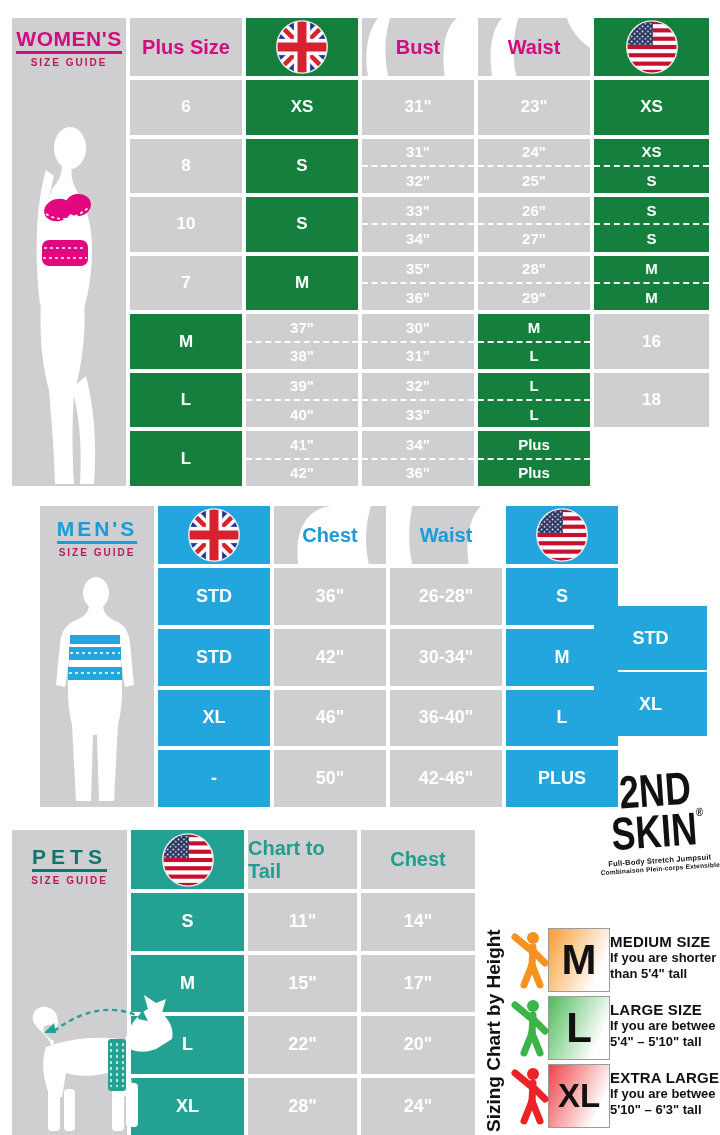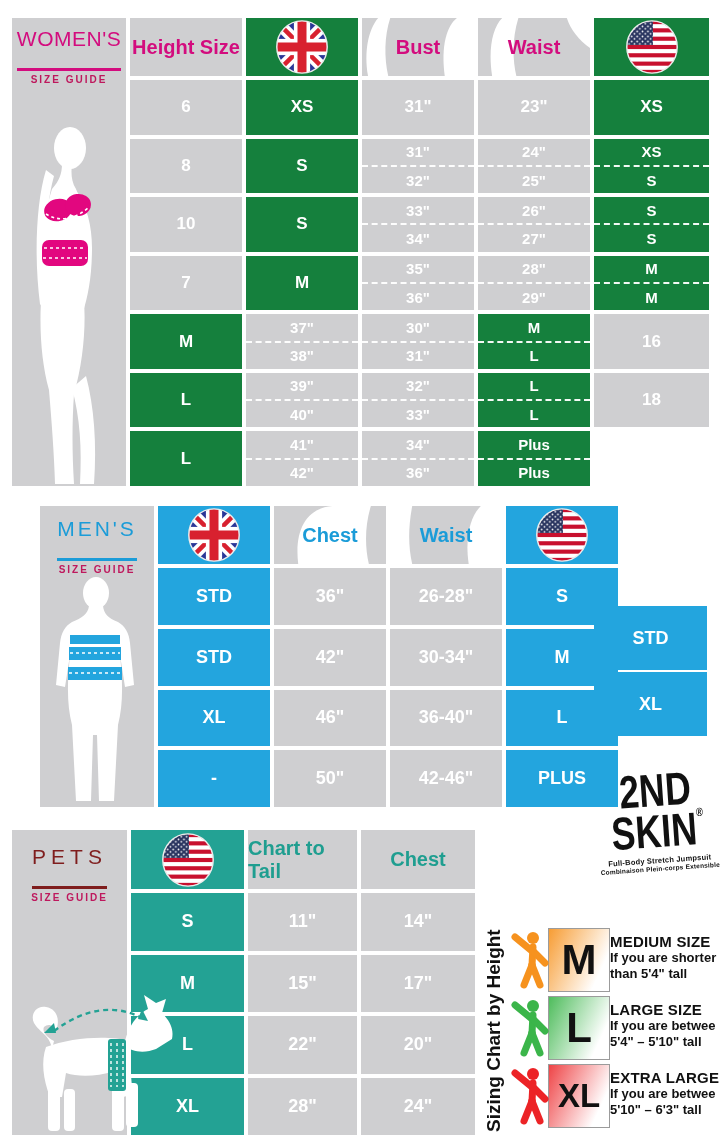--- a/index.html
+++ b/index.html
@@ -16,26 +16,26 @@
     grid-template-rows:58px repeat(7,1fr);}
   .sg.men{left:12px;top:506px;width:578px;height:301px;
     grid-template-columns:114px 112px 112px 112px 1fr;
     grid-template-rows:58px repeat(4,1fr);margin-left:28px;}
   .sg.pets{left:12px;top:830px;width:463px;height:305px;
     grid-template-columns:115px 113px 109px 1fr;
     grid-template-rows:59px repeat(4,1fr);}
 
   .panel{grid-column:1;grid-row:1/-1;background:#CFCFD1;position:relative;
     text-align:center;overflow:visible;z-index:2;}
-  .panel .ttl{display:inline-block;font-weight:normal;font-size:21px;line-height:1.05;
-    border-bottom:3px solid;padding-bottom:18px;margin-top:10px;}
+  .panel .ttl{display:inline-block;font-weight:bold;font-size:21px;line-height:1.05;
+    border-bottom:3px solid;padding-bottom:1px;margin-top:10px;}
   .panel .sub{color:#be185d;font-size:10px;font-weight:bold;letter-spacing:2px;margin-top:3px;}
   .women .ttl{color:#D30C7E;letter-spacing:.5px;}
   .men  .ttl{color:#1B9CD8;letter-spacing:3px;margin-top:12px;}
-  .pets .ttl{color:#7f1d1d;letter-spacing:5px;margin-top:16px;}
+  .pets .ttl{color:#0f766e;letter-spacing:5px;margin-top:16px;}
 
   .cell{display:flex;align-items:center;justify-content:center;position:relative;
     overflow:hidden;color:#fff;font-weight:bold;font-size:17px;}
   .gray{background:#CFCFD1;}
   .pink{background:#15803d;}
   .blue{background:#23A5DE;}
   .tealbg{background:#23A294;}
 
   .hdr-label{position:relative;z-index:2;font-size:20px;font-weight:bold;}
   .sg.women .hdr-label{color:#D30C7E;}
@@ -154,21 +154,21 @@
         </g>
         <g stroke="#fff" stroke-width="1.6" stroke-dasharray="3 3" fill="none">
           <path d="M34,96 C46,104 62,102 76,90"></path>
           <path d="M32,130 H74"></path>
             <path d="M31,140 H75"></path>
         </g>
       </svg>
     </div>
 
     <div class="cell gray">
-      <span class="hdr-label">Height Size</span>
+      <span class="hdr-label">Plus Size</span>
     </div>
     <div class="cell pink">
       <svg class="flag" viewBox="0 0 60 60">
           <use href="#uk-flag-def"></use>
         </svg>
     </div>
     <div class="cell gray">
       <svg class="blobs" viewBox="0 0 111 58" preserveAspectRatio="none">
         <path fill="#fff" d="M6,58 C2,34 6,12 16,0 L28,0 C22,18 22,40 26,58 Z"></path>
         <path fill="#fff" d="M82,58 C78,28 84,8 94,0 L111,0 L111,58 Z"></path>

